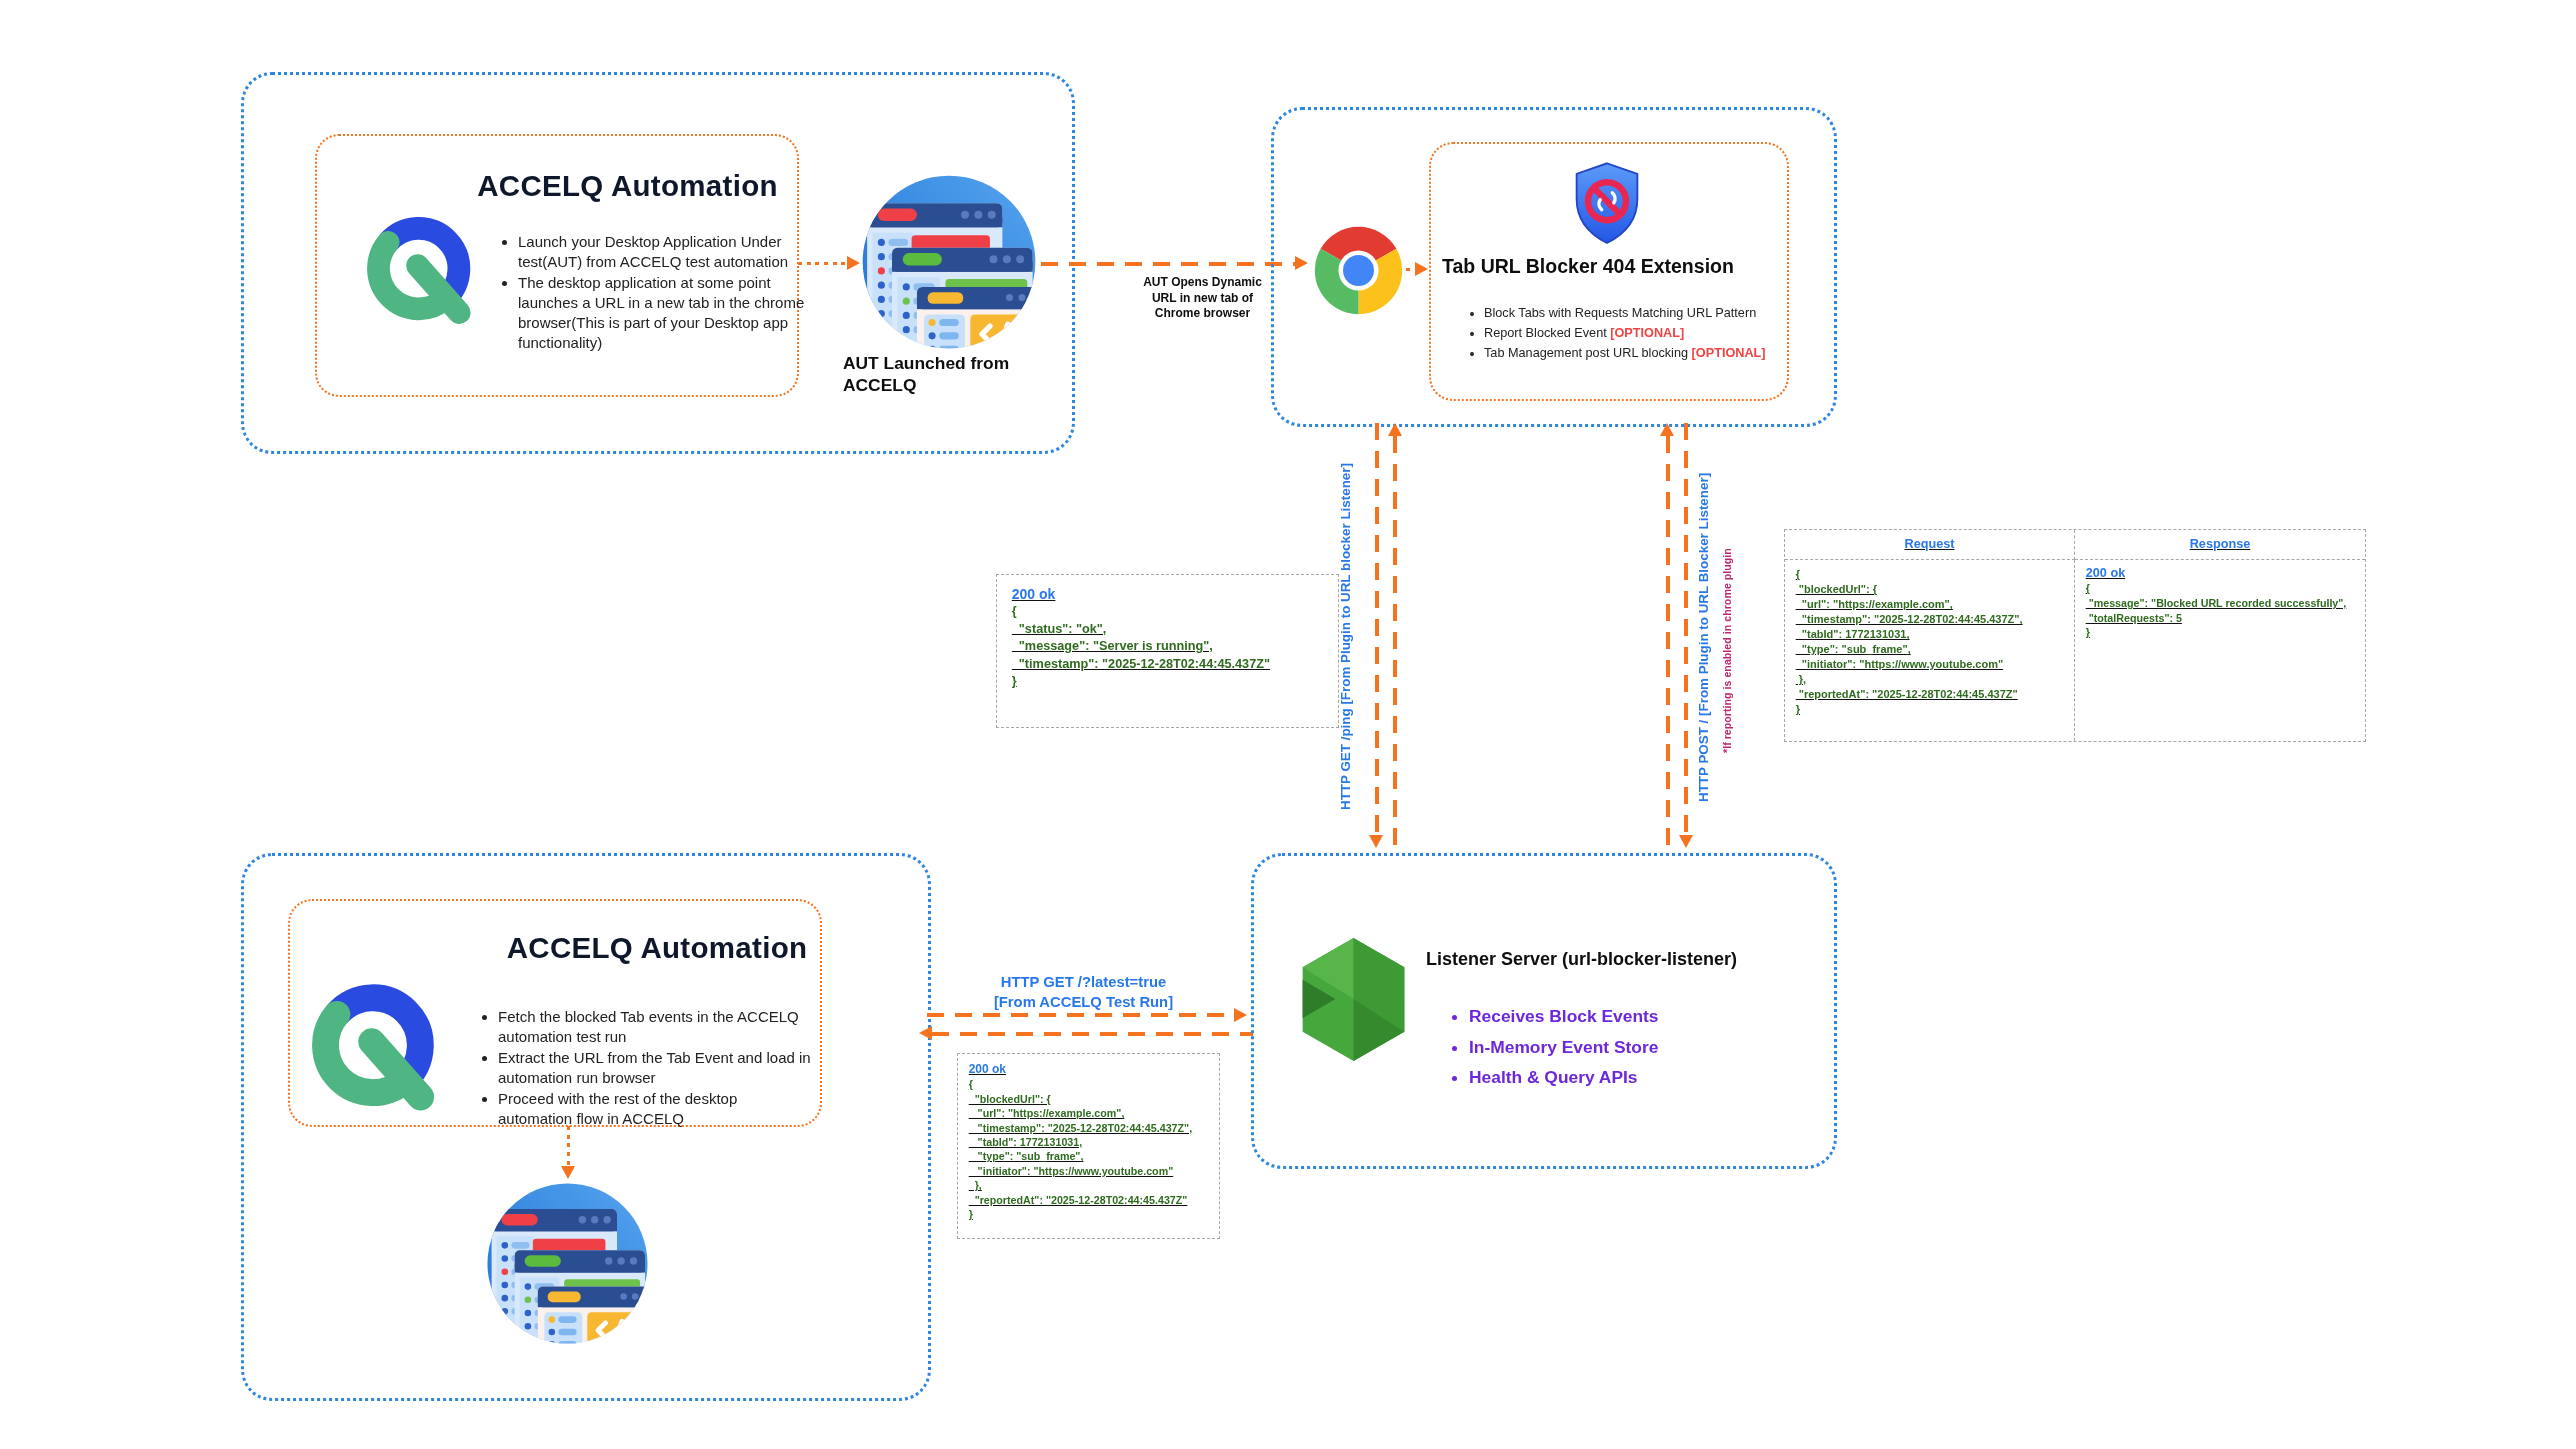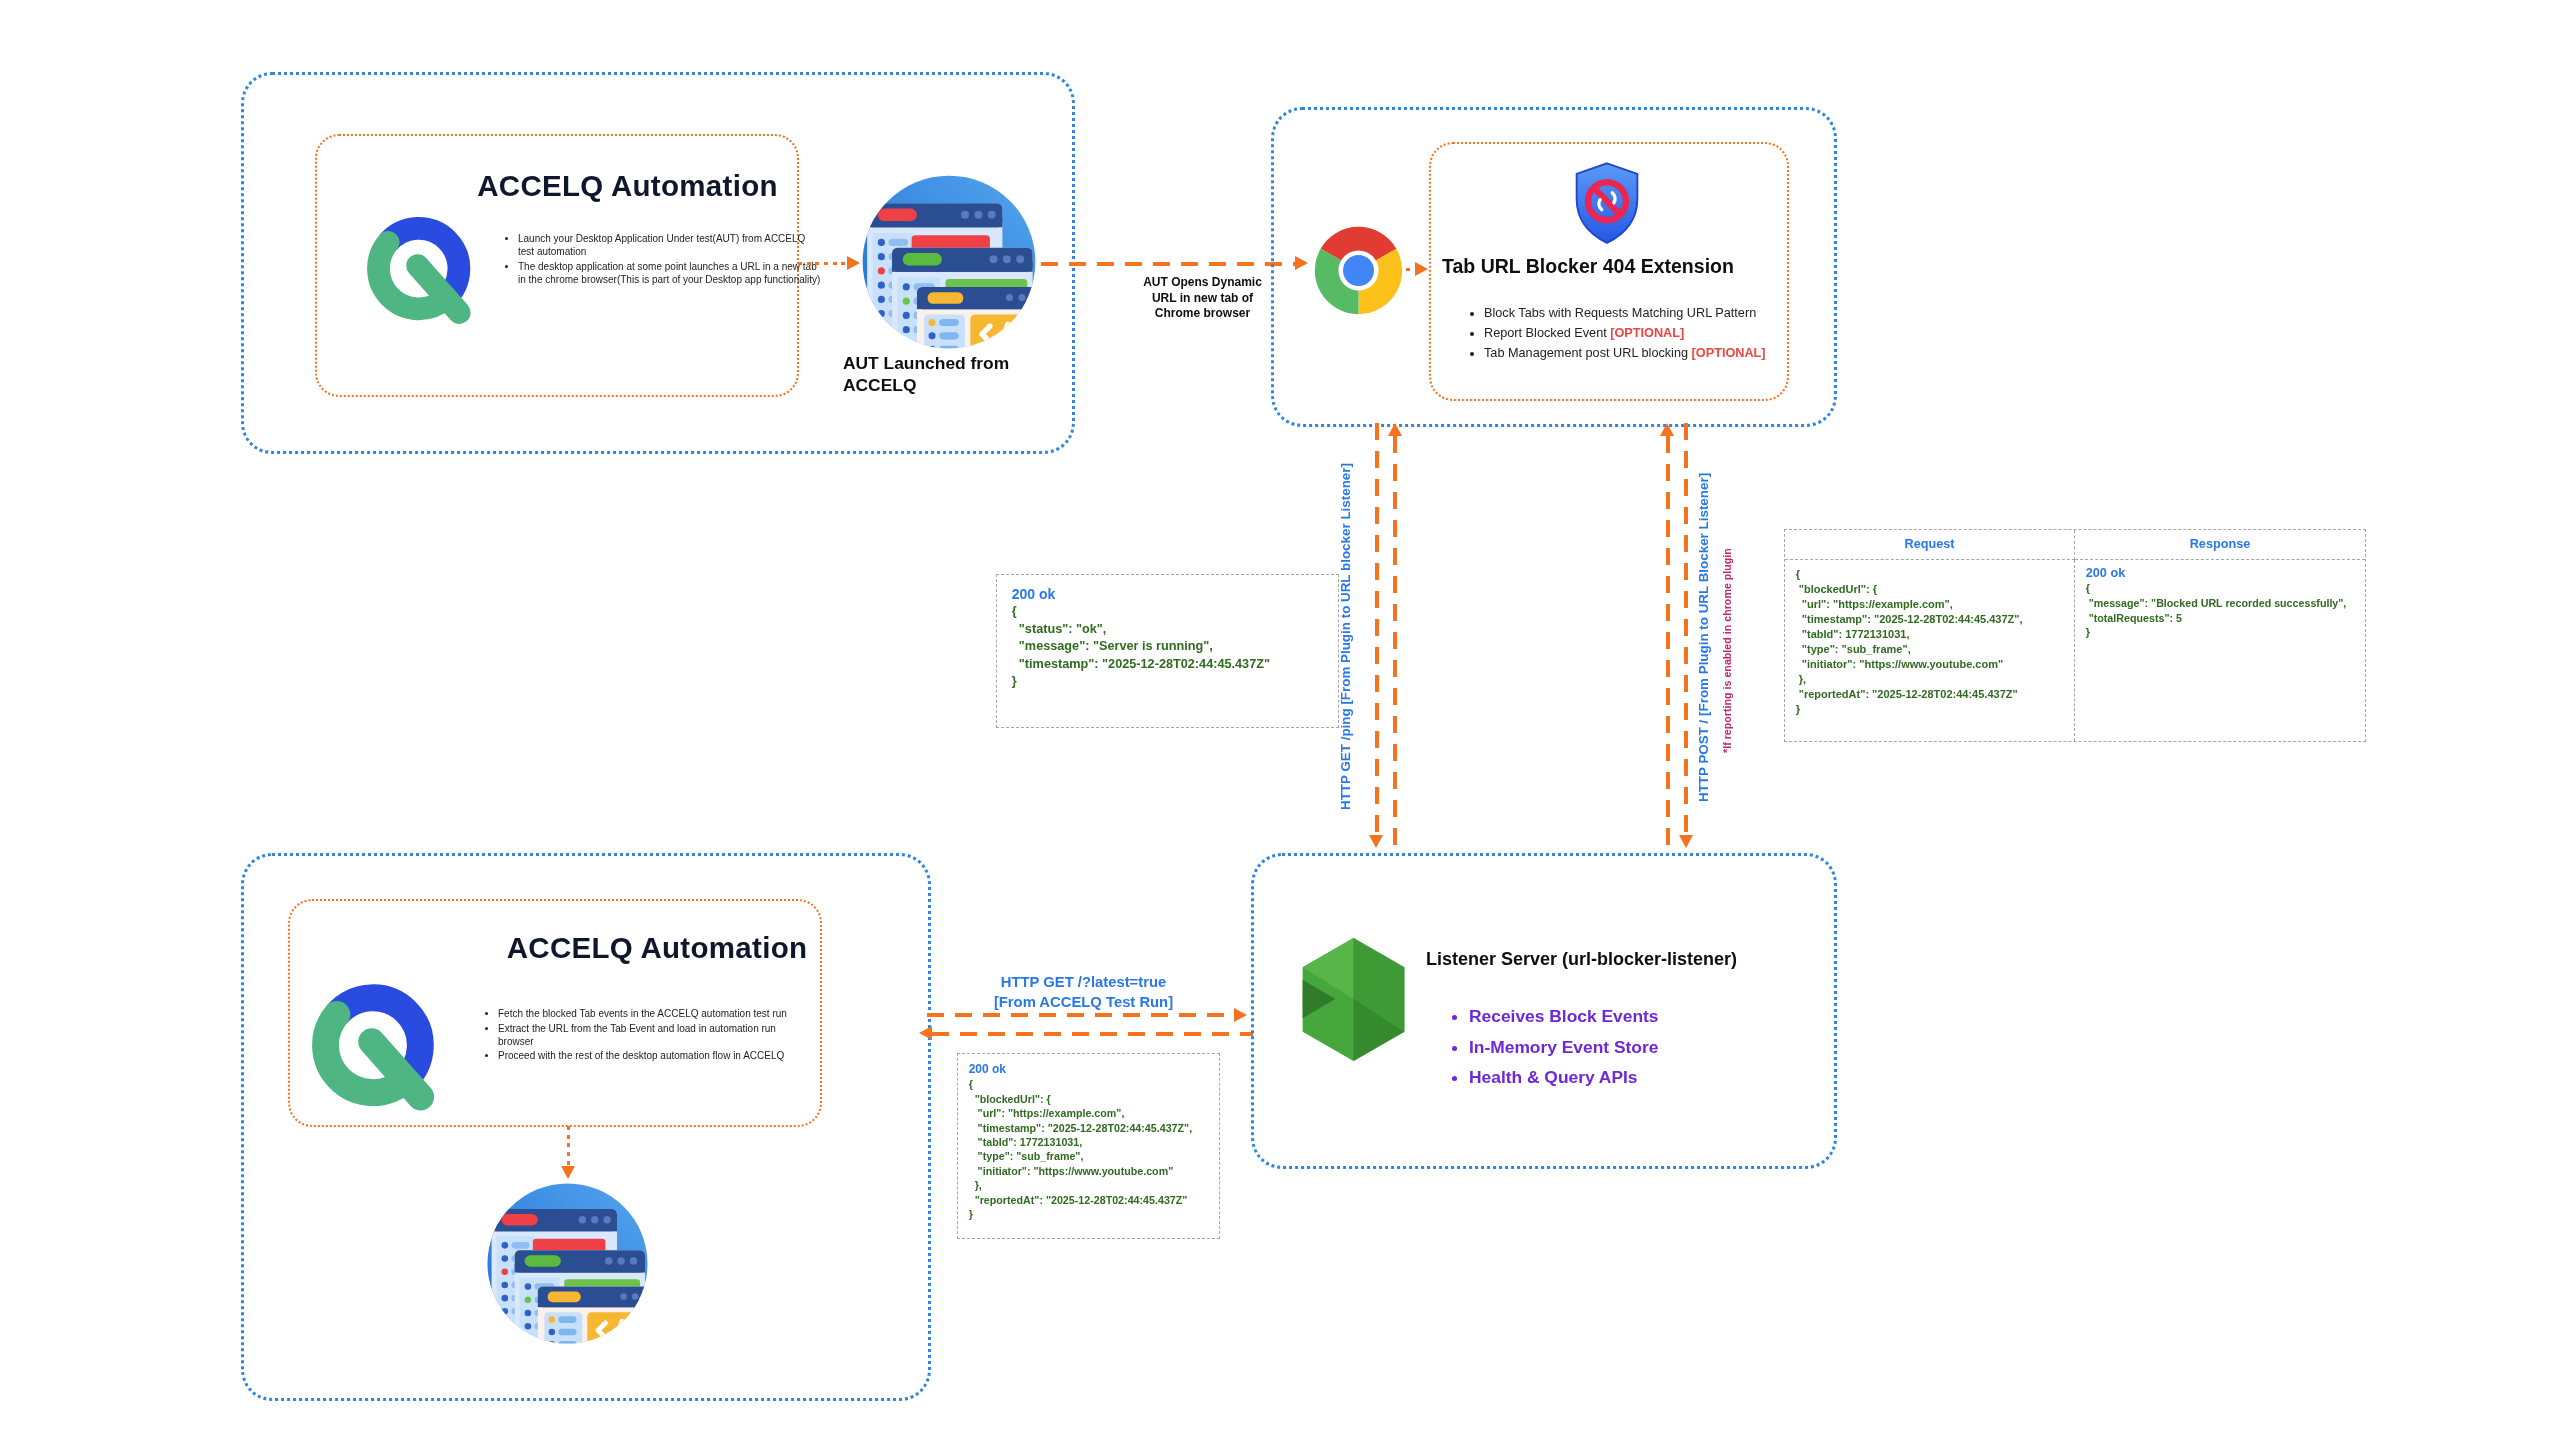--- a/index.html
+++ b/index.html
@@ -1,26 +1,26 @@
 <!DOCTYPE html>
 <html style="font-size:10.7px"><head>
 <meta charset="utf-8">
 <style>
   html,body{margin:0;padding:0;background:#fff;}
   #canvas{position:relative;width:2576px;height:1449px;background:#ffffff;overflow:hidden;
           font-family:"Liberation Sans","DejaVu Sans",sans-serif;color:#111;}
   .abs{position:absolute;}
   .bluebox{position:absolute;border:3.4px dotted #2E86E0;border-radius:31px;background:transparent;}
   .orangebox{position:absolute;border:2.7px dotted #F5731E;border-radius:24px;background:transparent;}
-  .graybox{position:absolute;border:1.3px dashed #A6A6A6;background:#fff;}
+  .graybox{position:absolute;border:1.3px dashed #A6A6A6;background:#fff;text-decoration:underline;}
   .title-xl{position:absolute;font-size:29.5px;font-weight:800;letter-spacing:0.3px;text-align:center;color:#0f172a;}
   .title-md{position:absolute;font-weight:800;color:#0e0e0e;}
   .bullets{position:absolute;margin:0;padding-left:20px;color:#222;}
   .bullets li{margin:1.3px 0;}
-  .b16{font-size:10px;line-height:1.32;}
+  .b16{font-size:15px;line-height:1.32;}
   .b19{font-size:12.7px;line-height:1.45;}
   .b26{font-size:17.4px;line-height:1.68;font-weight:800;color:#6d28d9;}
   .optional{color:#ef4444;font-weight:800;}
   .hdots{position:absolute;height:3.4px;background:repeating-linear-gradient(90deg,#F5731E 0 4px,transparent 4px 8.7px);}
   .hdash{position:absolute;height:4px;background:repeating-linear-gradient(90deg,#F5731E 0 17.4px,transparent 17.4px 28px);}
   .vdash{position:absolute;width:4px;background:repeating-linear-gradient(180deg,#F5731E 0 17.4px,transparent 17.4px 28px);}
   .vdots{position:absolute;width:3.4px;background:repeating-linear-gradient(180deg,#F5731E 0 4px,transparent 4px 8.7px);}
   .ah{position:absolute;width:0;height:0;}
   .ah-right{border-top:7.4px solid transparent;border-bottom:7.4px solid transparent;border-left:13.4px solid #F5731E;}
   .ah-left{border-top:7.4px solid transparent;border-bottom:7.4px solid transparent;border-right:13.4px solid #F5731E;}

